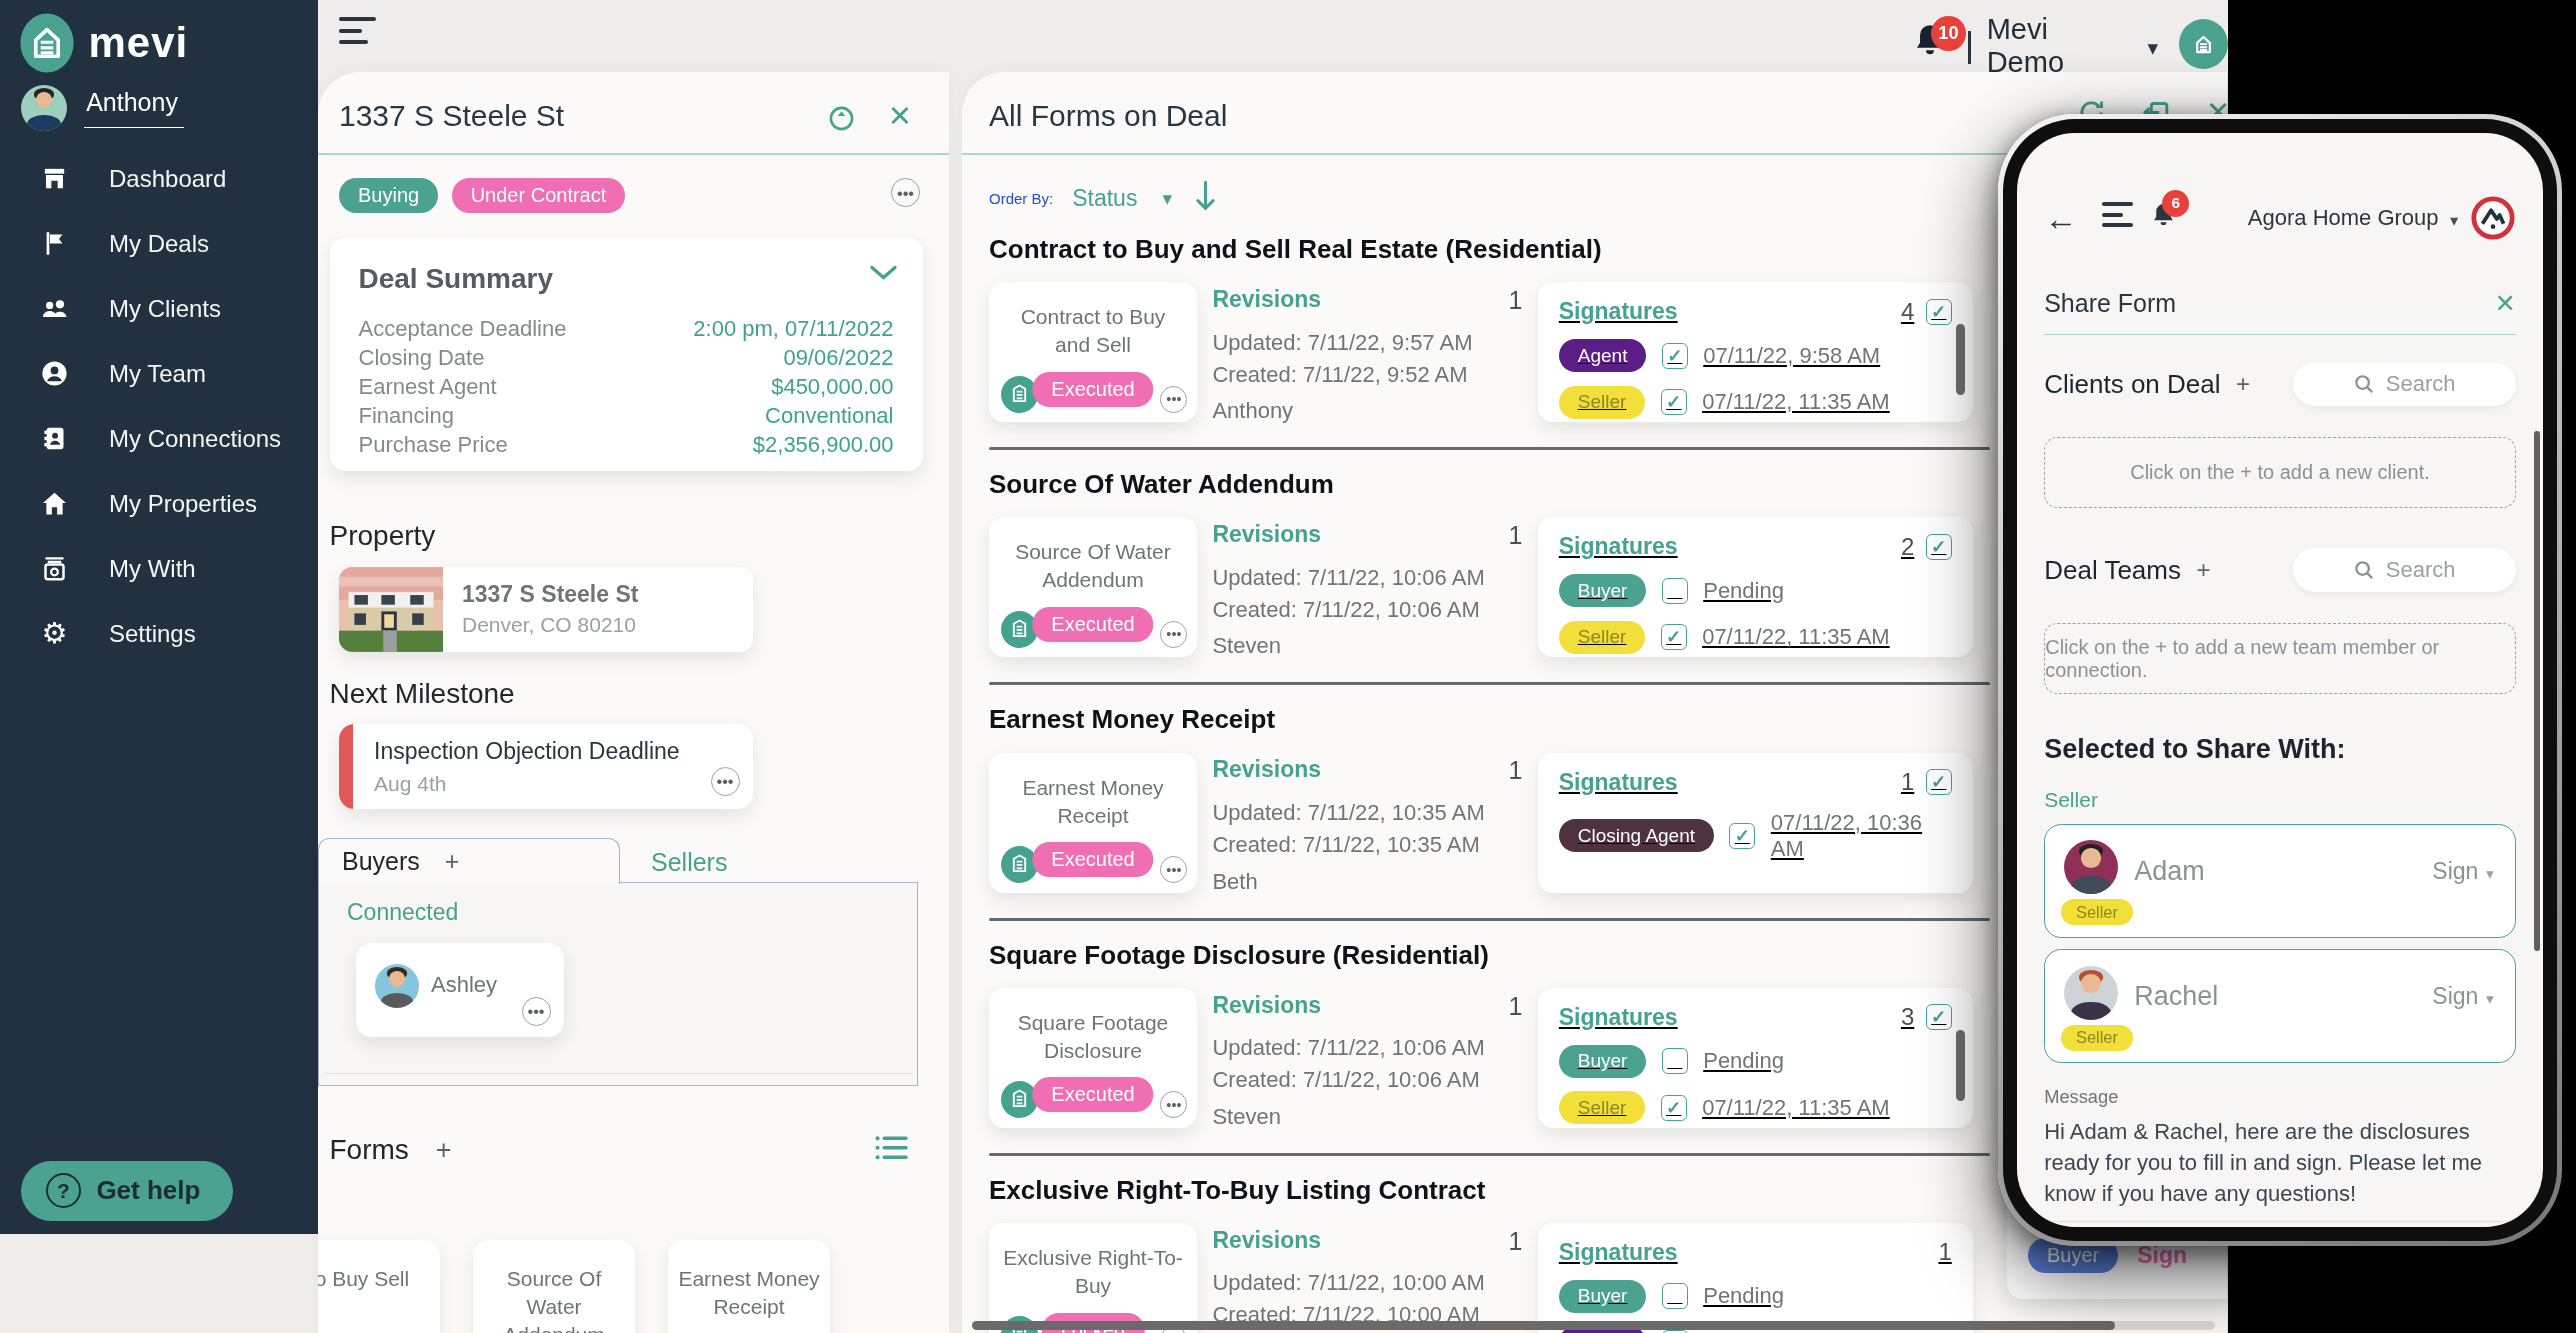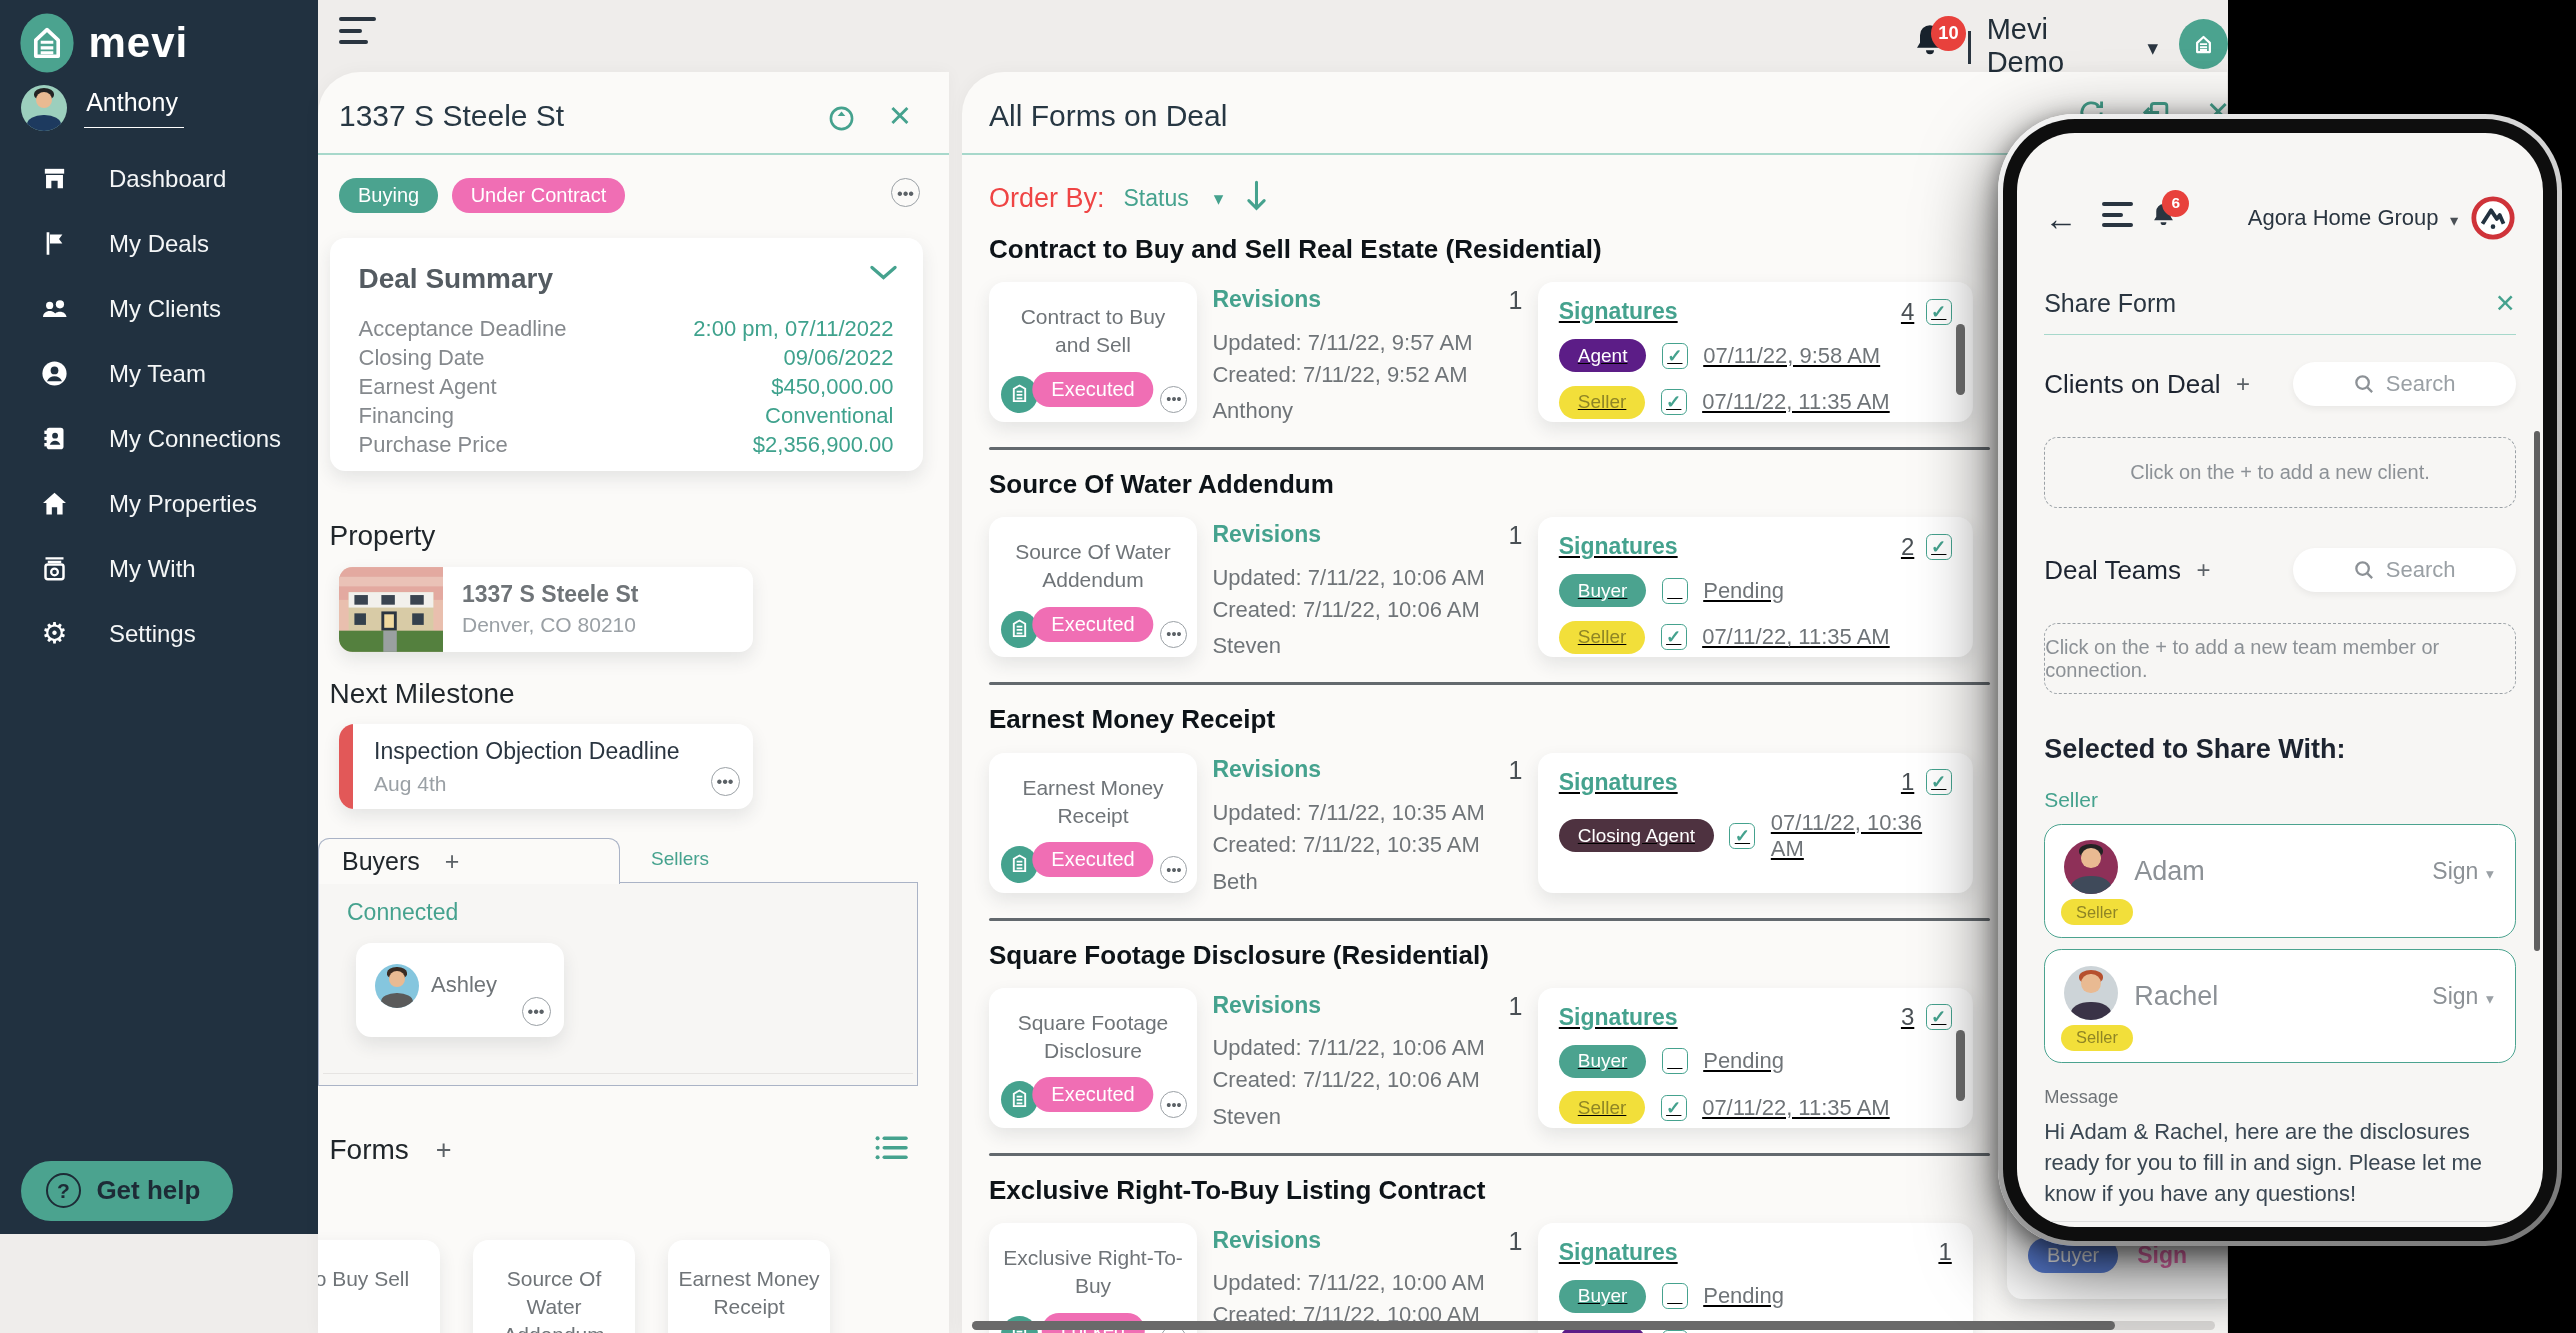--- a/index.html
+++ b/index.html
@@ -80,21 +80,21 @@
   .mile-card{position:absolute;left:21px;top:652px;width:414px;height:85px;overflow:hidden;}
   .mile-bar{position:absolute;left:0;top:0;width:13.5px;height:100%;background:#e25858;}
   .mile-title{position:absolute;left:35px;top:13.5px;font-size:23px;color:#2a3540;}
   .mile-date{position:absolute;left:35px;top:48px;font-size:21px;color:#9aa0a5;}
   .mile-menu{position:absolute;right:13.5px;bottom:13.5px;}
   .tabs{position:absolute;left:0;top:766px;width:600px;}
   .tab-active{width:302px;height:46px;border:1.9px solid #aab3c6;border-bottom:none;border-radius:11.5px 11.5px 0 0;
     background:#fbfaf8;display:flex;align-items:center;padding-left:23px;cursor:pointer;position:relative;z-index:2;}
   .tab-active .t-label{font-size:25px;color:#20262b;}
   .tab-plus{font-size:25px;color:#5b6166;margin-left:25px;}
-  .tab-sellers{position:absolute;left:333px;top:9.6px;font-size:19px;color:#45a28e;cursor:pointer;}
+  .tab-sellers{position:absolute;left:333px;top:9.6px;font-size:25px;color:#45a28e;cursor:pointer;}
   .tab-box{width:600px;height:204px;border:1.9px solid #aab3c6;margin-top:-1.9px;position:relative;background:#f7f6f4;}
   .connected-lbl{position:absolute;left:28px;top:15.4px;font-size:23px;color:#45a28e;}
   .buyer-card{position:absolute;left:37px;top:60px;width:208px;height:94px;}
   .buyer-card .avatar{position:absolute;left:19px;top:21px;}
   .buyer-name{position:absolute;left:75px;top:29px;font-size:22px;color:#6f7478;}
   .buyer-menu{position:absolute;right:13.5px;bottom:11.5px;}
   .tab-inner-hr{position:absolute;left:3.8px;right:3.8px;bottom:11.5px;height:1px;background:#e6e4e2;}
   .dp-forms-h{position:absolute;left:11.5px;top:1062px;display:flex;align-items:baseline;}
   .forms-plus{font-size:27px;color:#5b6166;margin-left:27px;}
   .list-icon{position:absolute;right:40px;top:1062px;cursor:pointer;}
@@ -102,21 +102,21 @@
   .mini-card{width:162px;height:202px;padding-top:25px;text-align:center;position:relative;}
   .mini-name{font-size:21px;color:#6f7478;line-height:28px;padding:0 9.6px;}
 
   
   .fp-title{position:absolute;left:27px;top:27px;font-size:30px;color:#273743;}
   .fp-icons{position:absolute;left:1114px;top:25px;display:flex;gap:33px;}
   .fp-icons .ic{cursor:pointer;}
   .fp-close{font-size:29px;color:#45a28e;margin-top:-1.9px;}
   .fp-divider{position:absolute;left:0;top:81px;width:100%;height:1.9px;background:#a7d8cb;}
   .order-row{position:absolute;left:27px;top:108px;display:flex;align-items:center;}
-  .order-lbl{font-size:27px;color:#ef4444;}
+  .order-lbl{font-size:15px;color:#1d4ed8;}
   .order-val{font-size:23px;color:#45a28e;margin-left:19px;cursor:pointer;}
   .order-caret{color:#45a28e;font-size:19px;margin-left:25px;cursor:pointer;}
   .order-arrow{margin-left:21px;cursor:pointer;}
   .fp-sections{position:absolute;left:27px;top:162px;width:1212px;}
   .fsec-title{font-size:26px;font-weight:700;color:#0d1318;margin:0 0 17.3px 0;}
   .fsec-row{display:flex;align-items:flex-start;}
   .fsec-div{width:1001px;height:2.9px;background:#63696e;border-radius:1.9px;margin:23px 0 19px 0;}
   .form-card{width:208px;height:140px;position:relative;flex:none;}
   .fc-name{padding:21px 11.5px 0 11.5px;text-align:center;font-size:21px;color:#6f7478;line-height:28px;}
   .fc-badge{position:absolute;left:50%;transform:translateX(-50%);bottom:15.4px;}

